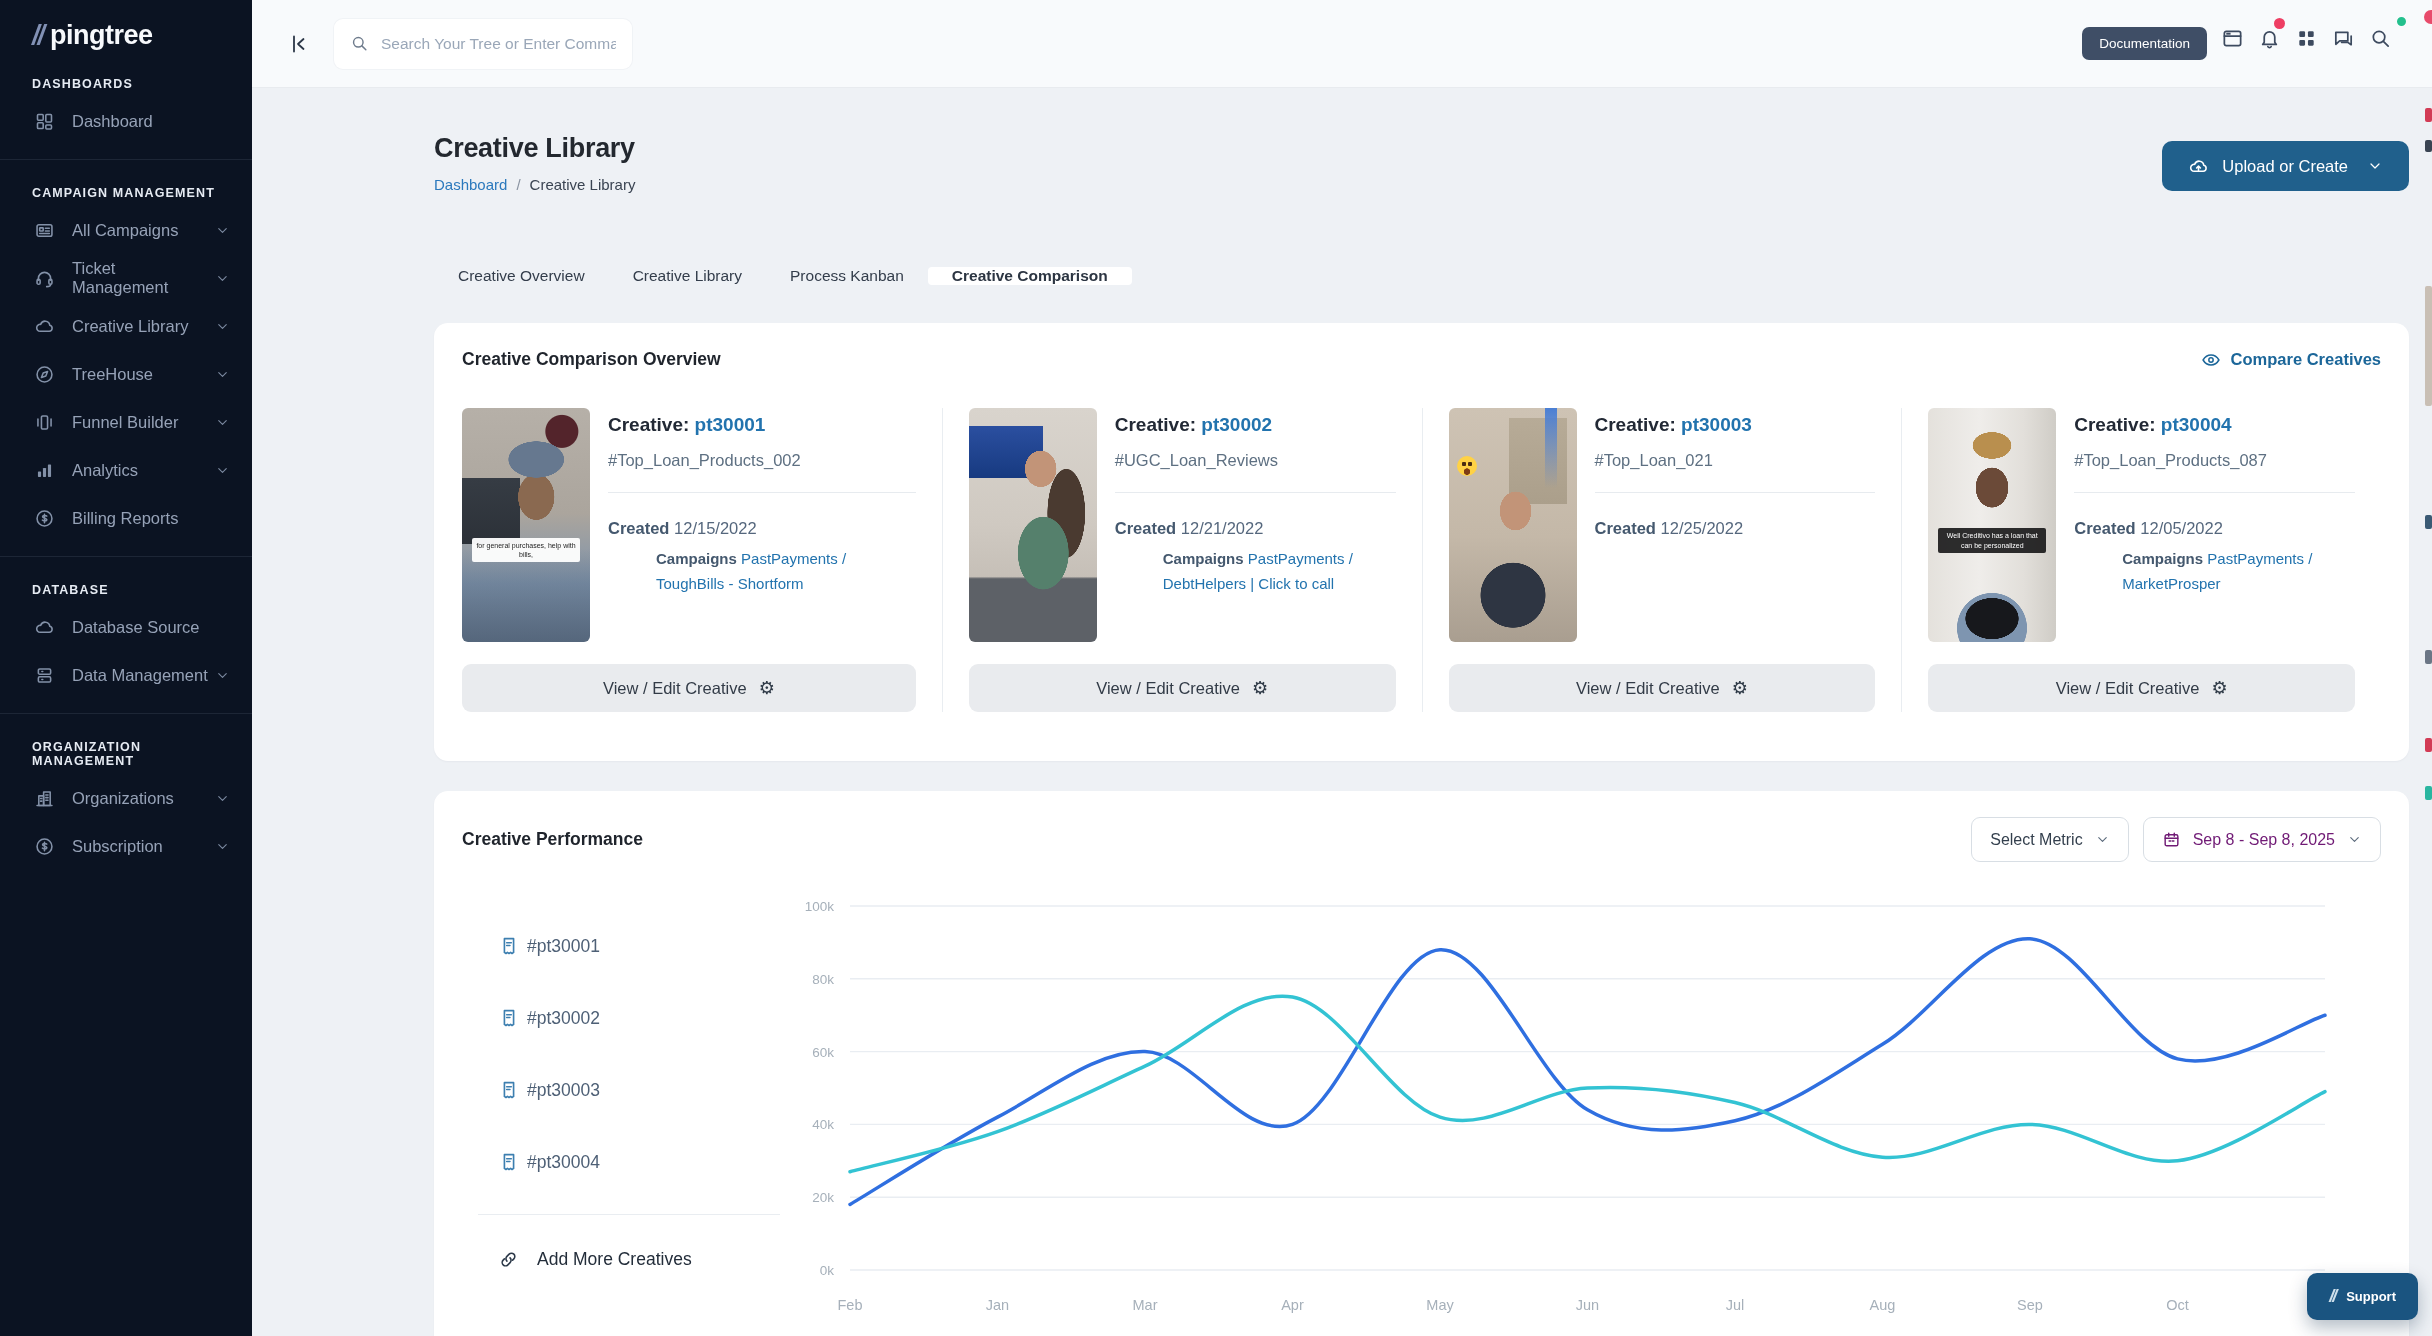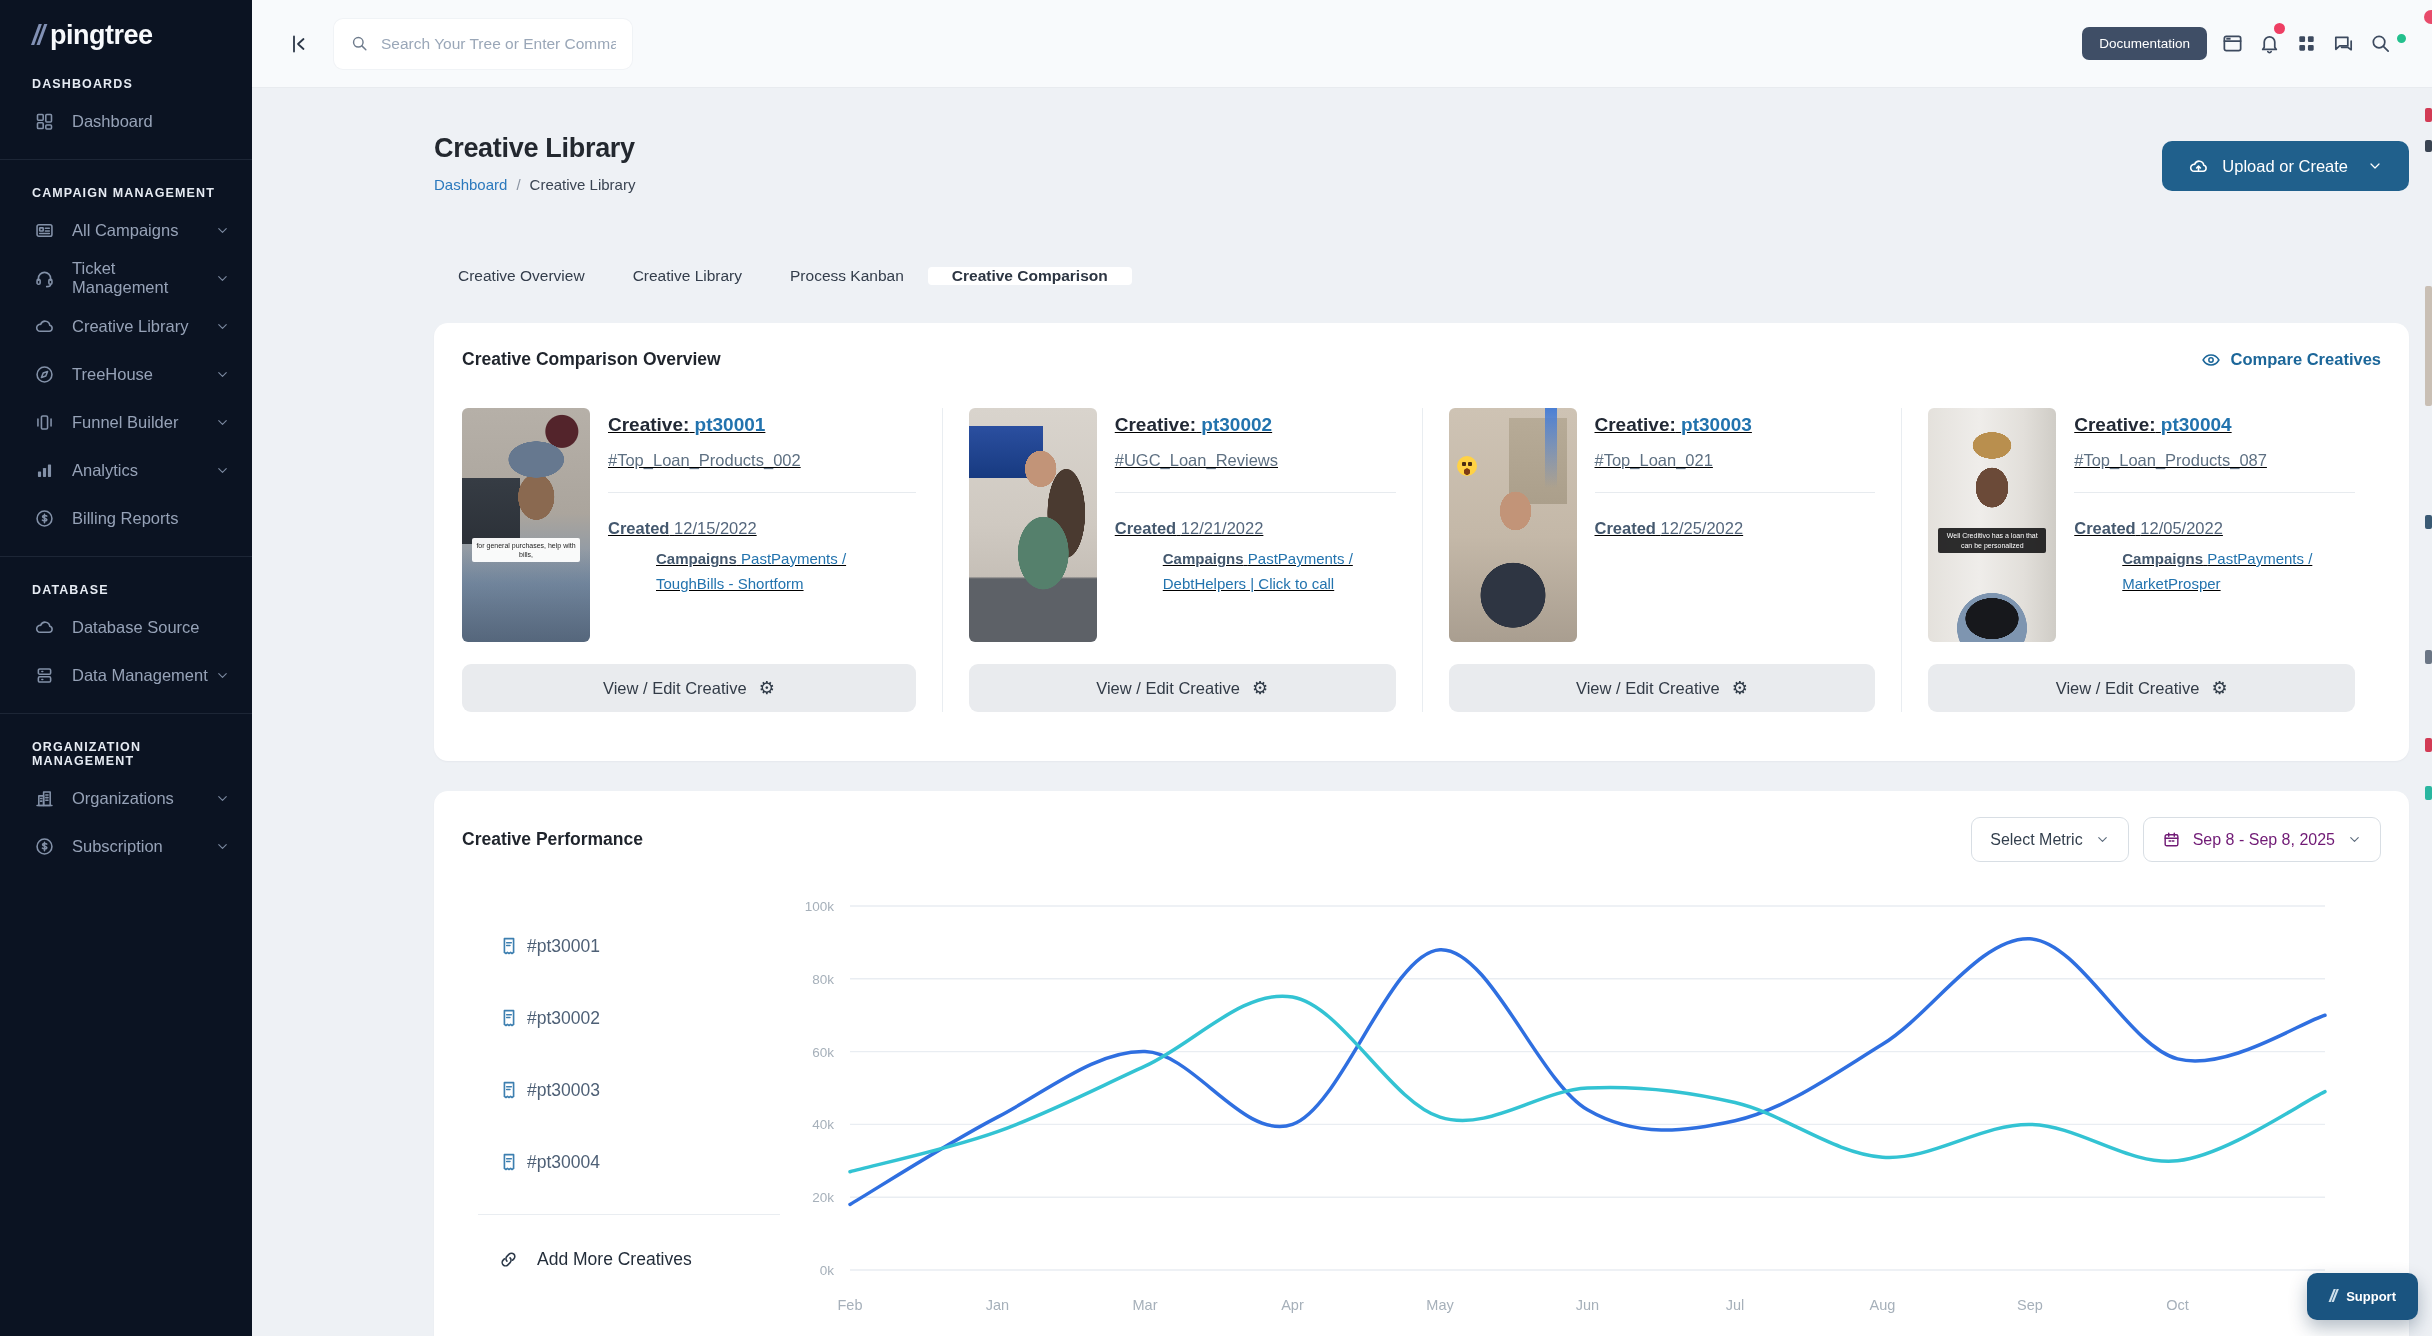--- a/index.html
+++ b/index.html
@@ -19,21 +19,21 @@
   .side-item .chev { margin-left:auto; width:15px; height:15px; color:#7c89a0; }
   .side-divider { border-top:1px solid #1d2636; margin:14px 0 0 0; }
 
   
   .topbar { position:absolute; left:252px; top:0; right:0; height:88px; background:#f8fafc; border-bottom:1px solid #e8ebef; display:flex; align-items:center; padding:0 26px 14px 34px; }
   .collapse-btn { width:24px; height:24px; color:#2b3647; cursor:pointer; margin-top:14px; }
   .searchbox { margin-left:24px; margin-top:14px; width:298px; height:50px; background:#fff; border-radius:9px; display:flex; align-items:center; padding:0 16px; box-shadow:0 0 0 1px rgba(15,30,50,0.03); }
   .searchbox .sicon { width:19px; height:19px; color:#6e7b8c; margin-right:12px; }
   .searchbox input { border:none; outline:none; flex:1; font-size:15.5px; color:#33404f; background:transparent; font-family:"Liberation Sans",sans-serif; }
   .searchbox input::placeholder { color:#9aa7b8; }
-  .top-right { margin-left:auto; margin-top:14px; display:flex; align-items:center; gap:14px; }
+  .top-right { margin-left:auto; margin-top:14px; display:flex; align-items:flex-start; gap:14px; }
   .doc-btn { background:#3f4e66; color:#fff; font-size:13.5px; font-weight:500; border:none; border-radius:7px; padding:9px 17px; cursor:pointer; font-family:"Liberation Sans",sans-serif; }
   .tbicon { width:23px; height:23px; color:#3d4a5f; cursor:pointer; }
   .bell-wrap, .avatar-wrap { position:relative; }
   .bell-dot { position:absolute; top:-9px; right:-4px; width:11px; height:11px; border-radius:50%; background:#ee3e63; }
   .avatar { width:46px; height:46px; border-radius:50%; background:radial-gradient(circle at 50% 38%, #e9cba9 0 34%, #9fb486 35% 62%, #dfe7de 63%); cursor:pointer; }
   .avatar-dot { position:absolute; right:-2px; bottom:-1px; width:13px; height:13px; border-radius:50%; background:#23c08d; border:2px solid #f8fafc; }
 
   
   .main { position:absolute; left:252px; top:89px; right:0; bottom:0; padding:0 23px 0 182px; }
   .head-row { display:flex; justify-content:space-between; align-items:flex-start; margin-top:44px; }
@@ -92,21 +92,21 @@
       linear-gradient(#b7ab97,#ab9f8b) 60px 10px / 58px 86px,
       linear-gradient(180deg,#cec3b4 0%,#c4b8a8 55%,#a99e90 100%);
       background-repeat:no-repeat; }
   .thumb4 { background:
       radial-gradient(ellipse 44px 34px at 50% 90%, #17181c 0 60%, transparent 61%),
       radial-gradient(ellipse 56px 56px at 50% 94%, #7e95b0 0 62%, transparent 63%),
       radial-gradient(ellipse 27px 33px at 50% 34%, #6b4a38 0 60%, transparent 61%),
       radial-gradient(ellipse 32px 22px at 50% 16%, #b98f4e 0 60%, transparent 61%),
       linear-gradient(90deg,#e4e1dc 0%,#efedea 40%,#e2dfda 75%,#cfccc6 100%);
       background-repeat:no-repeat; }
-  .cc-info { margin-left:18px; flex:1; min-width:0;text-decoration:underline; }
+  .cc-info { margin-left:18px; flex:1; min-width:0; }
   .cc-line1 { font-size:19px; font-weight:700; color:#222935; margin-top:6px; }
   .cc-line1 .cid { color:#2273ae; }
   .cc-tag { margin-top:15px; font-size:16.5px; color:#5e7082; }
   .cc-hr { border:none; border-top:1px solid #e7ebef; margin-top:22px; }
   .cc-created { margin-top:26px; font-size:16.5px; color:#55677d; }
   .cc-created b, .cc-camp b { color:#44586e; font-weight:700; }
   .cc-camp { margin-top:9px; font-size:15px; line-height:1.65; color:#2273ae;margin-left:48px; }
   .cc-btn { margin-top:22px; height:48px; width:100%; background:#e9ebee; border:none; border-radius:9px; font-size:16.5px; font-weight:500; color:#323b47; display:flex; align-items:center; justify-content:center; gap:12px; cursor:pointer; font-family:"Liberation Sans",sans-serif; }
   .gear { font-size:18px; color:#2f3a47; }
 

